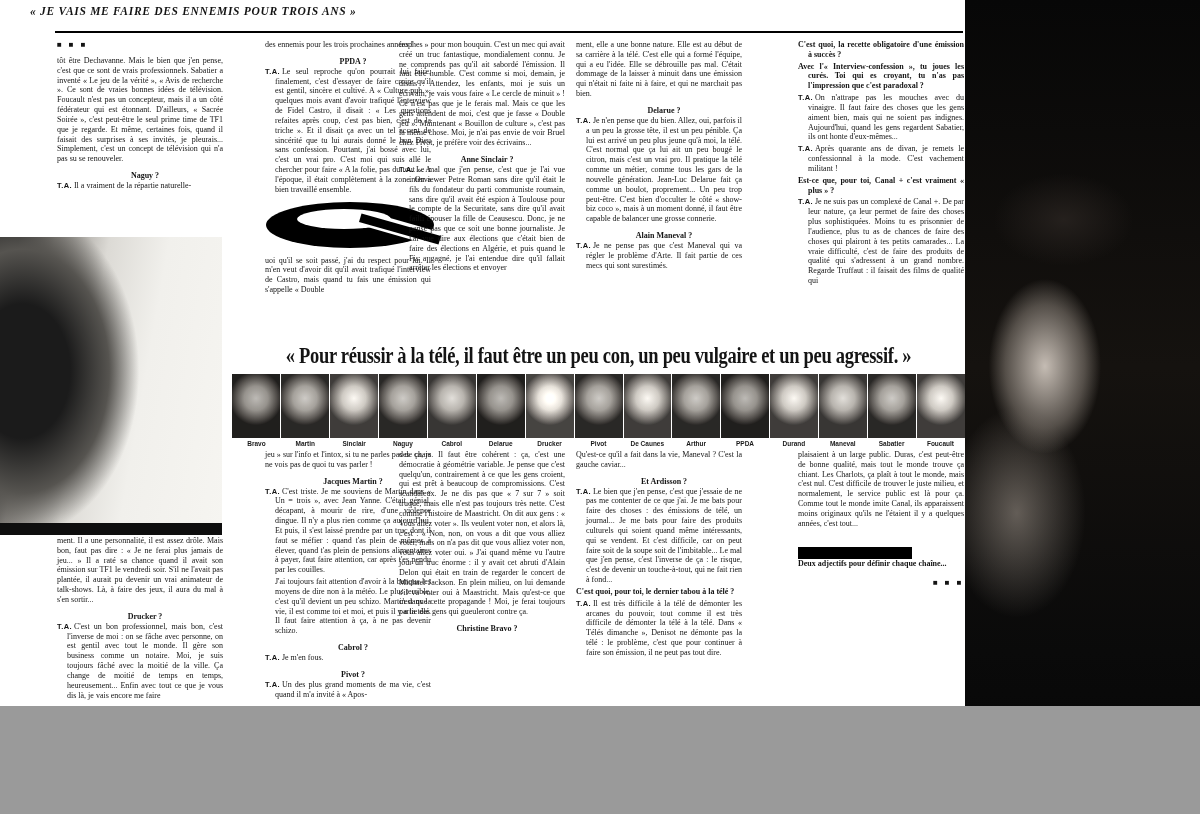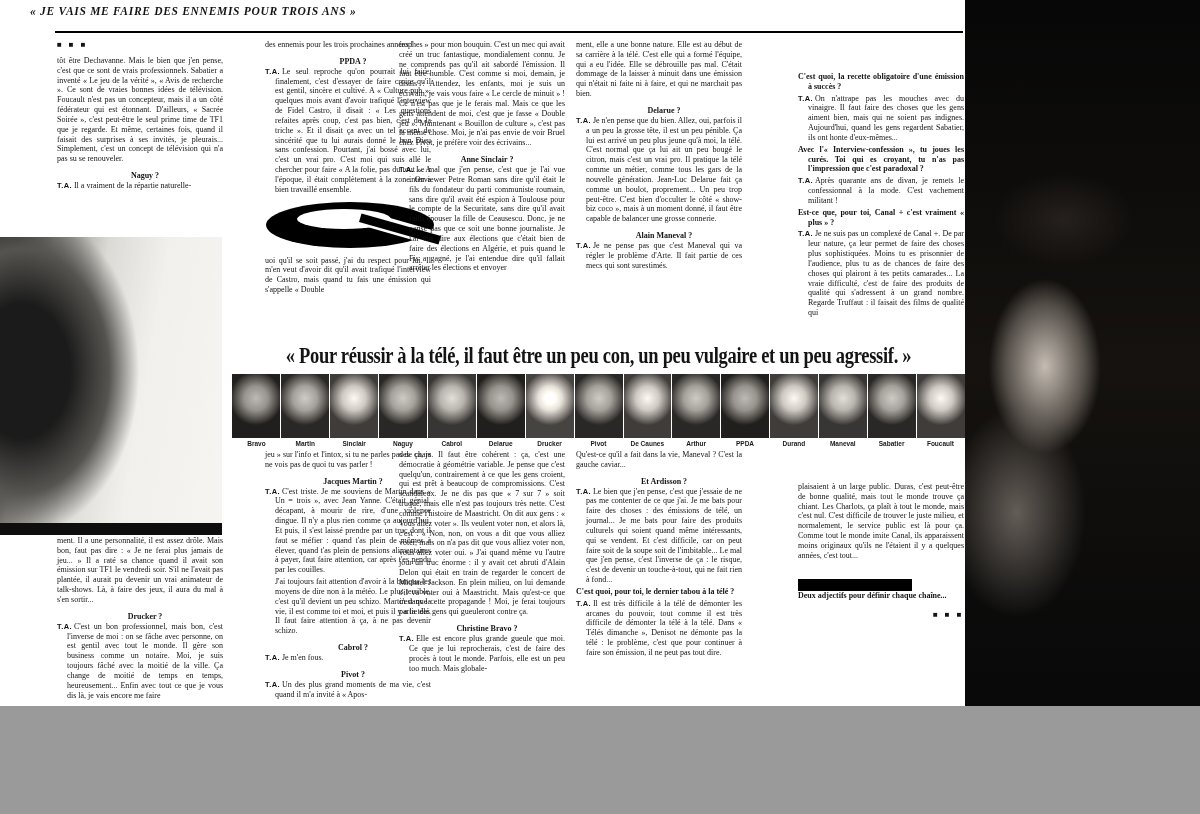--- a/index.html
+++ b/index.html
@@ -10,21 +10,21 @@
 
   .masthead { position:absolute; left:30px; top:5px; font-size:11.5px; font-weight:bold;
               font-style:italic; letter-spacing:.7px; }
   .rule { position:absolute; left:55px; top:31px; width:908px; height:2px; background:#000; }
 
   .topcols, .botcols { position:absolute; left:55px; width:912px; }
   .topcols { top:40px; height:302px; }
   .botcols { top:450px; height:364px; }
   .col { position:absolute; top:0; width:166px; }
   .tc1,.bc1 { left:2px; } .tc2,.bc2 { left:182px;margin-left:28px; } .tc3,.bc3 { left:344px; }
-  .tc4,.bc4 { left:521px; } .tc5,.bc5 { left:743px;margin-top:32px; }
+  .tc4,.bc4 { left:521px; } .tc5,.bc5 { left:743px; }
 
   p.body { font-size:8px; line-height:1.23; text-align:justify; margin:0 0 2px; }
   .qhead { font-size:8px; font-weight:bold; margin:7px 0 1px; padding-left:10px;text-align:center; }
   .qa   { padding-left:10px; text-indent:-10px; }
   .qbold { font-size:8px; font-weight:bold; text-align:justify; line-height:1.26;
            margin:7px 0 1px; padding-left:10px; text-indent:-10px; }
   .ta { font-family:"Liberation Sans", sans-serif; font-weight:bold; font-size:7.5px;
         letter-spacing:.4px; padding-right:2px; }
   .marker { font-size:8px; letter-spacing:2.5px; margin-bottom:7px; }
   .marker.end { text-align:right; margin-top:10px; }
@@ -112,22 +112,22 @@
     <div class="col tc4">
       <p class="body"><span>ment, elle a une bonne nature. Elle est au début de sa carrière à la télé. C'est elle qui a formé l'équipe, qui a eu l'idée. Elle se débrouille pas mal. C'était dommage de la laisser à minuit dans une émission qui n'était ni faite ni à faire, et qui ne marchait pas bien.</span></p>
       <div class="qhead">Delarue ?</div>
       <p class="body qa"><span class="ta">T.A.</span><span>Je n'en pense que du bien. Allez, oui, parfois il a un peu la grosse tête, il est un peu pénible. Ça lui est arrivé un peu plus jeune qu'à moi, la télé. C'est normal que ça lui ait un peu bougé le citron, mais c'est un vrai pro. Il pratique la télé comme un métier, comme tous les gars de la nouvelle génération. Jean-Luc Delarue fait ça comme un boulot, proprement... Un peu trop peut-être. C'est bien d'occulter le côté « show-biz coco », mais à un moment donné, il faut être capable de balancer une grosse connerie.</span></p>
       <div class="qhead">Alain Maneval ?</div>
       <p class="body qa"><span class="ta">T.A.</span><span>Je ne pense pas que c'est Maneval qui va régler le problème d'Arte. Il fait partie de ces mecs qui sont surestimés.</span></p>
     </div>
 
     <div class="col tc5">
       <p class="body qbold"><span>C'est quoi, la recette obligatoire d'une émission à succès ?</span></p>
+      <p class="body qbold"><span>Avec l'« Interview-confession », tu joues les curés. Toi qui es croyant, tu n'as pas l'impression que c'est paradoxal ?</span></p>
       <p class="body qa"><span class="ta">T.A.</span><span>On n'attrape pas les mouches avec du vinaigre. Il faut faire des choses que les gens aiment bien, mais qui ne soient pas indignes. Aujourd'hui, quand les gens regardent Sabatier, ils ont honte d'eux-mêmes...</span></p>
-      <p class="body qbold"><span>Avec l'« Interview-confession », tu joues les curés. Toi qui es croyant, tu n'as pas l'impression que c'est paradoxal ?</span></p>
       <p class="body qa"><span class="ta">T.A.</span><span>Après quarante ans de divan, je remets le confessionnal à la mode. C'est vachement militant !</span></p>
       <p class="body qbold"><span>Est-ce que, pour toi, Canal + c'est vraiment « plus » ?</span></p>
       <p class="body qa"><span class="ta">T.A.</span><span>Je ne suis pas un complexé de Canal +. De par leur nature, ça leur permet de faire des choses plus sophistiquées. Moins tu es prisonnier de l'audience, plus tu as de chances de faire des choses qui plairont à tes petits camarades... La vraie difficulté, c'est de faire des produits de qualité qui s'adressent à un grand nombre. Regarde Truffaut : il faisait des films de qualité qui</span></p>
     </div>
   </div>
 
   <div class="pullquote">« Pour réussir à la télé, il faut être un peu con, un peu vulgaire et un peu agressif. »</div>
 
   <div class="photostrip">
     <div class="hs"></div>
@@ -180,21 +180,20 @@
       <p class="body" style="padding-left:10px;"><span>J'ai toujours fait attention d'avoir à la banque les moyens de dire non à la météo. Le plus terrible, c'est qu'il devient un peu schizo. Martin dans la vie, il est comme toi et moi, et puis il y a la télé. Il faut faire attention à ça, à ne pas devenir schizo.</span></p>
       <div class="qhead">Cabrol ?</div>
       <p class="body qa"><span class="ta">T.A.</span><span>Je m'en fous.</span></p>
       <div class="qhead">Pivot ?</div>
       <p class="body qa"><span class="ta">T.A.</span><span>Un des plus grand moments de ma vie, c'est quand il m'a invité à « Apos-</span></p>
     </div>
 
     <div class="col bc3">
       <p class="body"><span>des chars. Il faut être cohérent : ça, c'est une démocratie à géométrie variable. Je pense que c'est quelqu'un, contrairement à ce que les gens croient, qui est prêt à beaucoup de compromissions. C'est scandaleux. Je ne dis pas que « 7 sur 7 » soit truqué, mais elle n'est pas toujours très nette. C'est comme l'histoire de Maastricht. On dit aux gens : « Vous allez voter ». Ils veulent voter non, et alors là, c'est : « Non, non, on vous a dit que vous alliez voter, mais on n'a pas dit que vous alliez voter non, vous allez voter oui. » J'ai quand même vu l'autre jour un truc énorme : il y avait cet abruti d'Alain Delon qui était en train de regarder le concert de Michael Jackson. En plein milieu, on lui demande s'il va voter oui à Maastricht. Mais qu'est-ce que c'est que cette propagande ! Moi, je ferai toujours partie des gens qui gueuleront contre ça.</span></p>
       <div class="qhead">Christine Bravo ?</div>
-      <p class="body qa"><span class="ta">T.A.</span><span>Elle est encore plus grande gueule que moi. Ce que je lui reprocherais, c'est de faire des procès à tout le monde. Parfois, elle est un peu too much. Mais globale-</span></p>
     </div>
 
     <div class="col bc4">
       <p class="body"><span>Qu'est-ce qu'il a fait dans la vie, Maneval ? C'est la gauche caviar...</span></p>
       <div class="qhead">Et Ardisson ?</div>
       <p class="body qa"><span class="ta">T.A.</span><span>Le bien que j'en pense, c'est que j'essaie de ne pas me contenter de ce que j'ai. Je me bats pour faire des choses : des émissions de télé, un journal... Je me bats pour faire des produits culturels qui soient quand même intéressants, qui se vendent. Et c'est difficile, car on peut faire soit de la soupe soit de l'imbitable... Le mal que j'en pense, c'est l'inverse de ça : le risque, c'est de devenir un touche-à-tout, qui ne fait rien à fond...</span></p>
       <p class="body qbold"><span>C'est quoi, pour toi, le dernier tabou à la télé ?</span></p>
       <p class="body qa"><span class="ta">T.A.</span><span>Il est très difficile à la télé de démonter les arcanes du pouvoir, tout comme il est très difficile de démonter la télé à la télé. Dans « Télés dimanche », Denisot ne démonte pas la télé : le problème, c'est que pour continuer à faire son émission, il ne peut pas tout dire.</span></p>
     </div>
 

